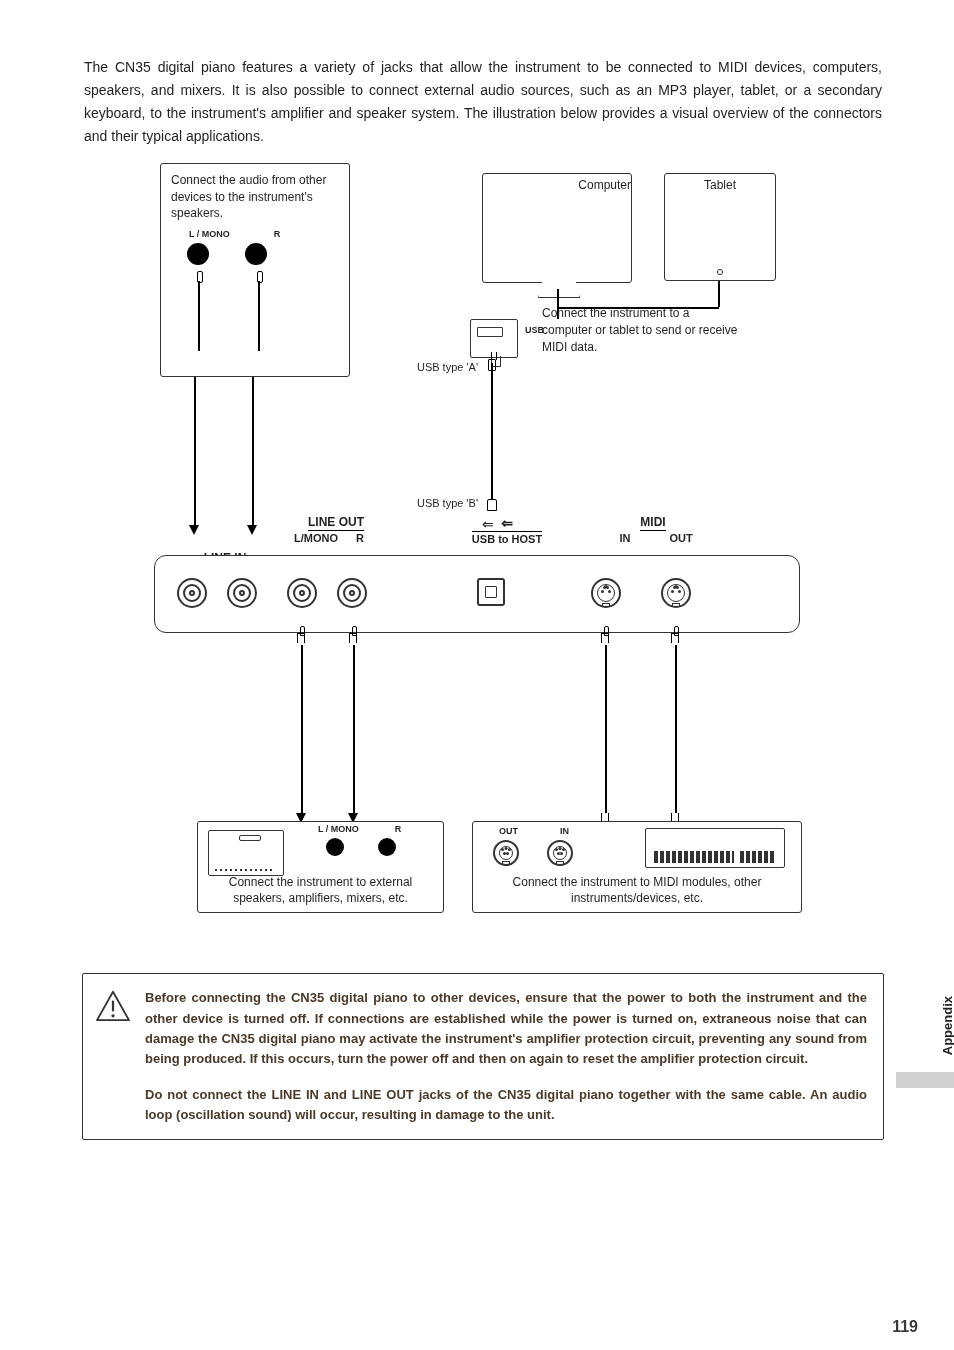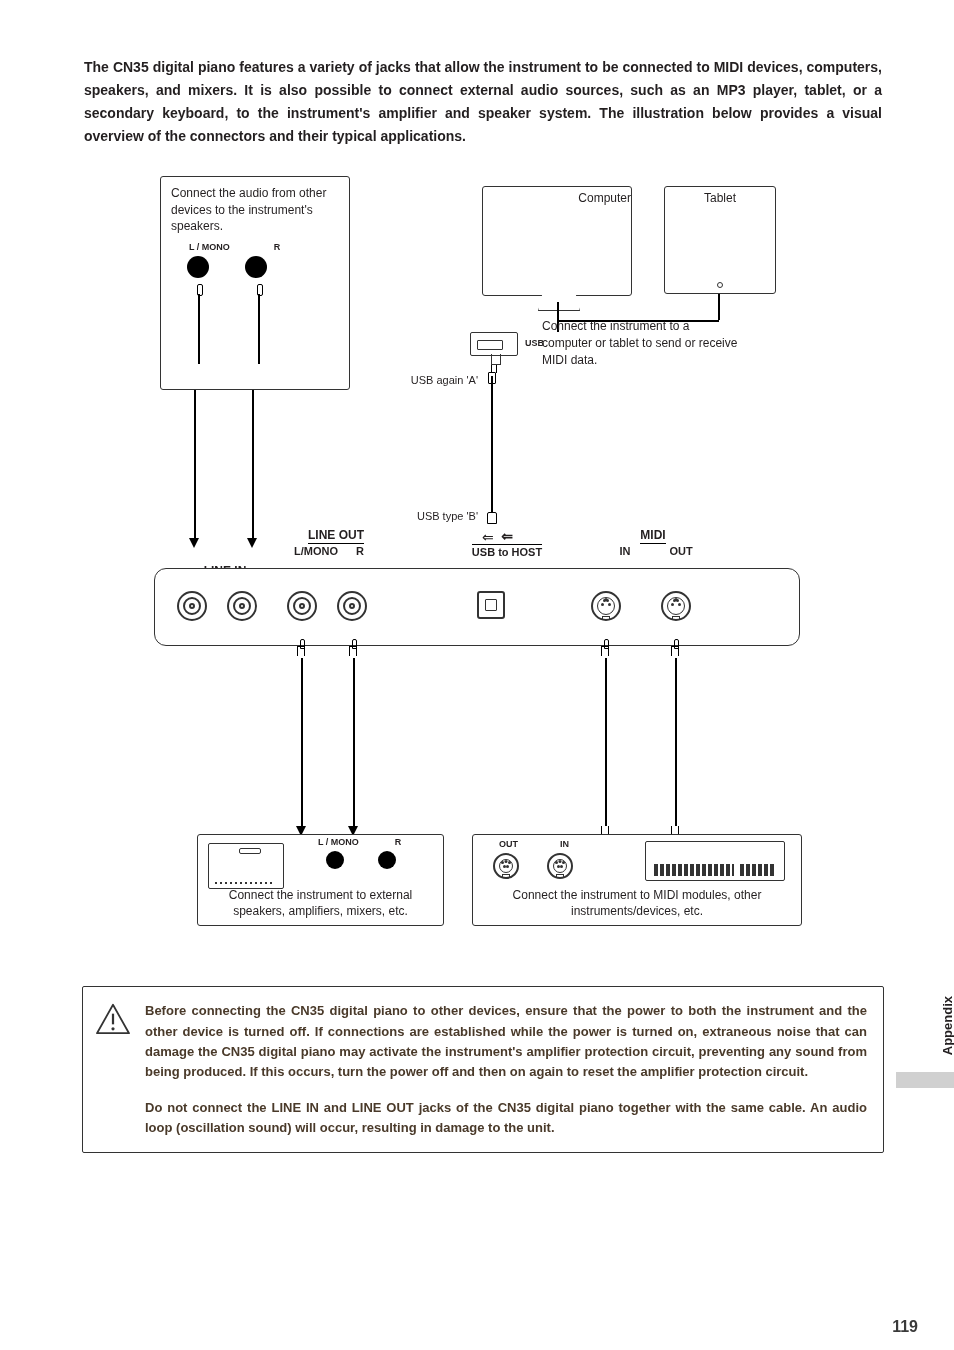--- a/index.html
+++ b/index.html
@@ -22,24 +22,24 @@
     margin-bottom: 34px;
   }
   .title-bar h1 {
     color: #fff;
     font-weight: 700;
     font-size: 30px;
     letter-spacing: 0.2px;
   }
   .intro {
     font-size: 14px;
-    font-weight: 700;
+    font-weight: 400;
     line-height: 1.65;
     text-align: justify;
-    margin-bottom: 28px;
+    margin-bottom: 15px;
     padding: 0 2px;
   }
   .diagram {
     position: relative;
     height: 780px;
     margin-bottom: 30px;
   }
 
   
   .box {
@@ -77,21 +77,21 @@
   }
   .device-comp .lbl { position:absolute; top:-4px; left:0; width:100%; text-align:right; font-size:12px; top:4px;}
   .device-tablet {
     position: absolute; left: 582px; top: 10px; width:112px; height:108px;
     border:1px solid #333; border-radius:3px; background:#fff;
   }
   .device-tablet::after { content:""; position:absolute; left:50%; bottom:5px; width:4px; height:4px; border:1px solid #333; border-radius:50%; transform:translateX(-50%);}
   .device-tablet .lbl { position:absolute; top:4px; left:0; width:100%; text-align:center; font-size:12px; }
 
   
-  .usb-port { position:absolute; left:388px; top:156px; width:48px; height:24px; border:1px solid #333; border-radius:2px; }
+  .usb-port { position:absolute; left:388px; top:156px; width:48px; height:39px; border:1px solid #333; border-radius:2px; }
   .usb-port::before { content:""; position:absolute; left:6px; top:7px; width:24px; height:8px; border:1px solid #333; border-radius:1px;}
   .usb-port .t { position:absolute; left:54px; top:5px; font-size:9px; font-weight:700; }
   .usb-port::after { content:""; position:absolute; left:20px; bottom:-10px; width:8px; height:10px; border:1px solid #333; border-top:none; }
 
   .usb-desc { position:absolute; left:460px; top:142px; font-size:12px; line-height:1.4; width:200px; }
 
   .usb-cable { position:absolute; left:402px; top:188px; width:16px; height:160px; }
   .usb-cable .wire { position:absolute; left:7px; top:12px; width:2px; height:136px; background:#000; }
   .usb-cable .plugA { position:absolute; top:8px; left:4px; width:8px; height:12px; border:1px solid #000; border-radius:1px;}
   .usb-cable .plugA::before{content:"";position:absolute;top:-8px;left:2px;width:4px;height:8px;border-left:1px solid #000;border-right:1px solid #000;}
@@ -236,21 +236,21 @@
 
     <div class="usb-port">
       <span class="t">USB</span>
     </div>
     <div class="usb-desc">Connect the instrument to a computer or tablet to send or receive MIDI data.</div>
 
     <div class="usb-cable">
       <div class="plugA"></div>
       <div class="wire"></div>
       <div class="plugB"></div>
-      <div class="labA">USB again 'A'</div>
+      <div class="labA">USB type 'A'</div>
       <div class="labB">USB type 'B'</div>
     </div>
     <span class="arrow-usb" style="left:400px; top:353px;">⇐</span>
 
     <div class="panel-labels">
       <div class="pl" style="left:22px; width:98px;margin-top:36px;">
         <span class="pl-line">LINE IN</span><br>
         <span class="pl-sub" style="display:inline-block;width:48px;text-align:center;">L/MONO</span><span class="pl-sub" style="display:inline-block;width:40px;text-align:center;">R</span>
       </div>
       <div class="pl" style="left:132px; width:100px;">

